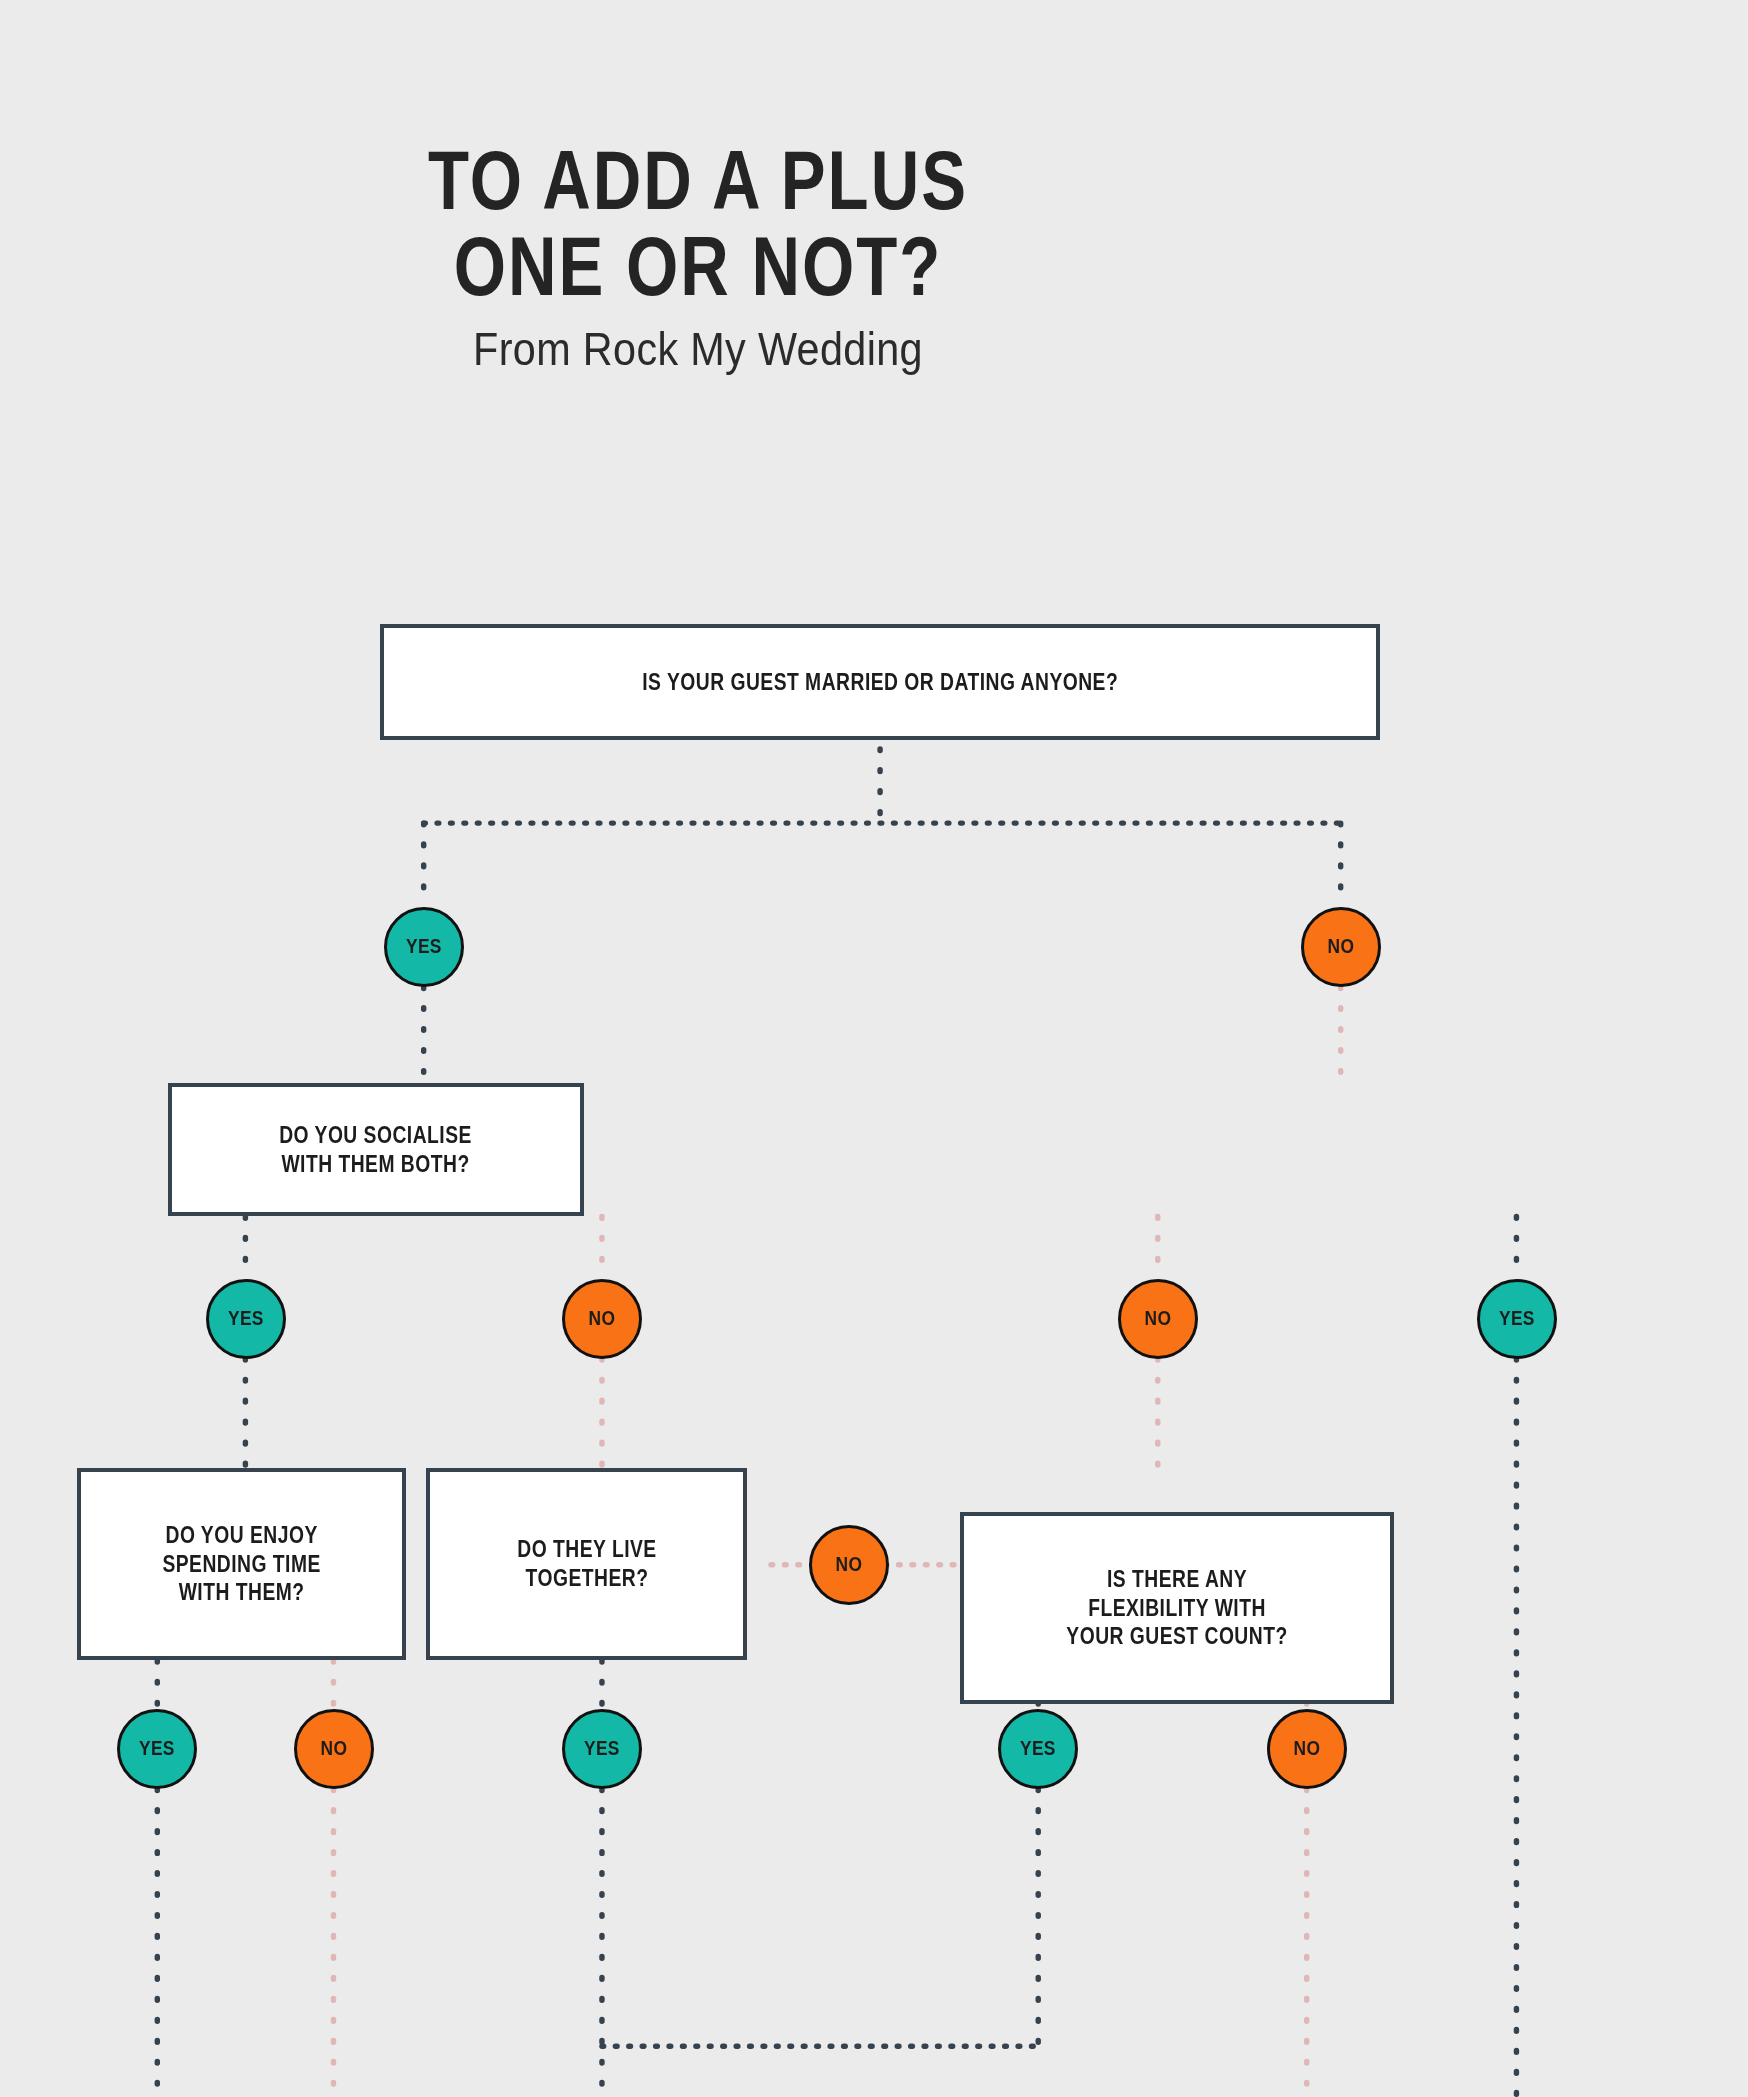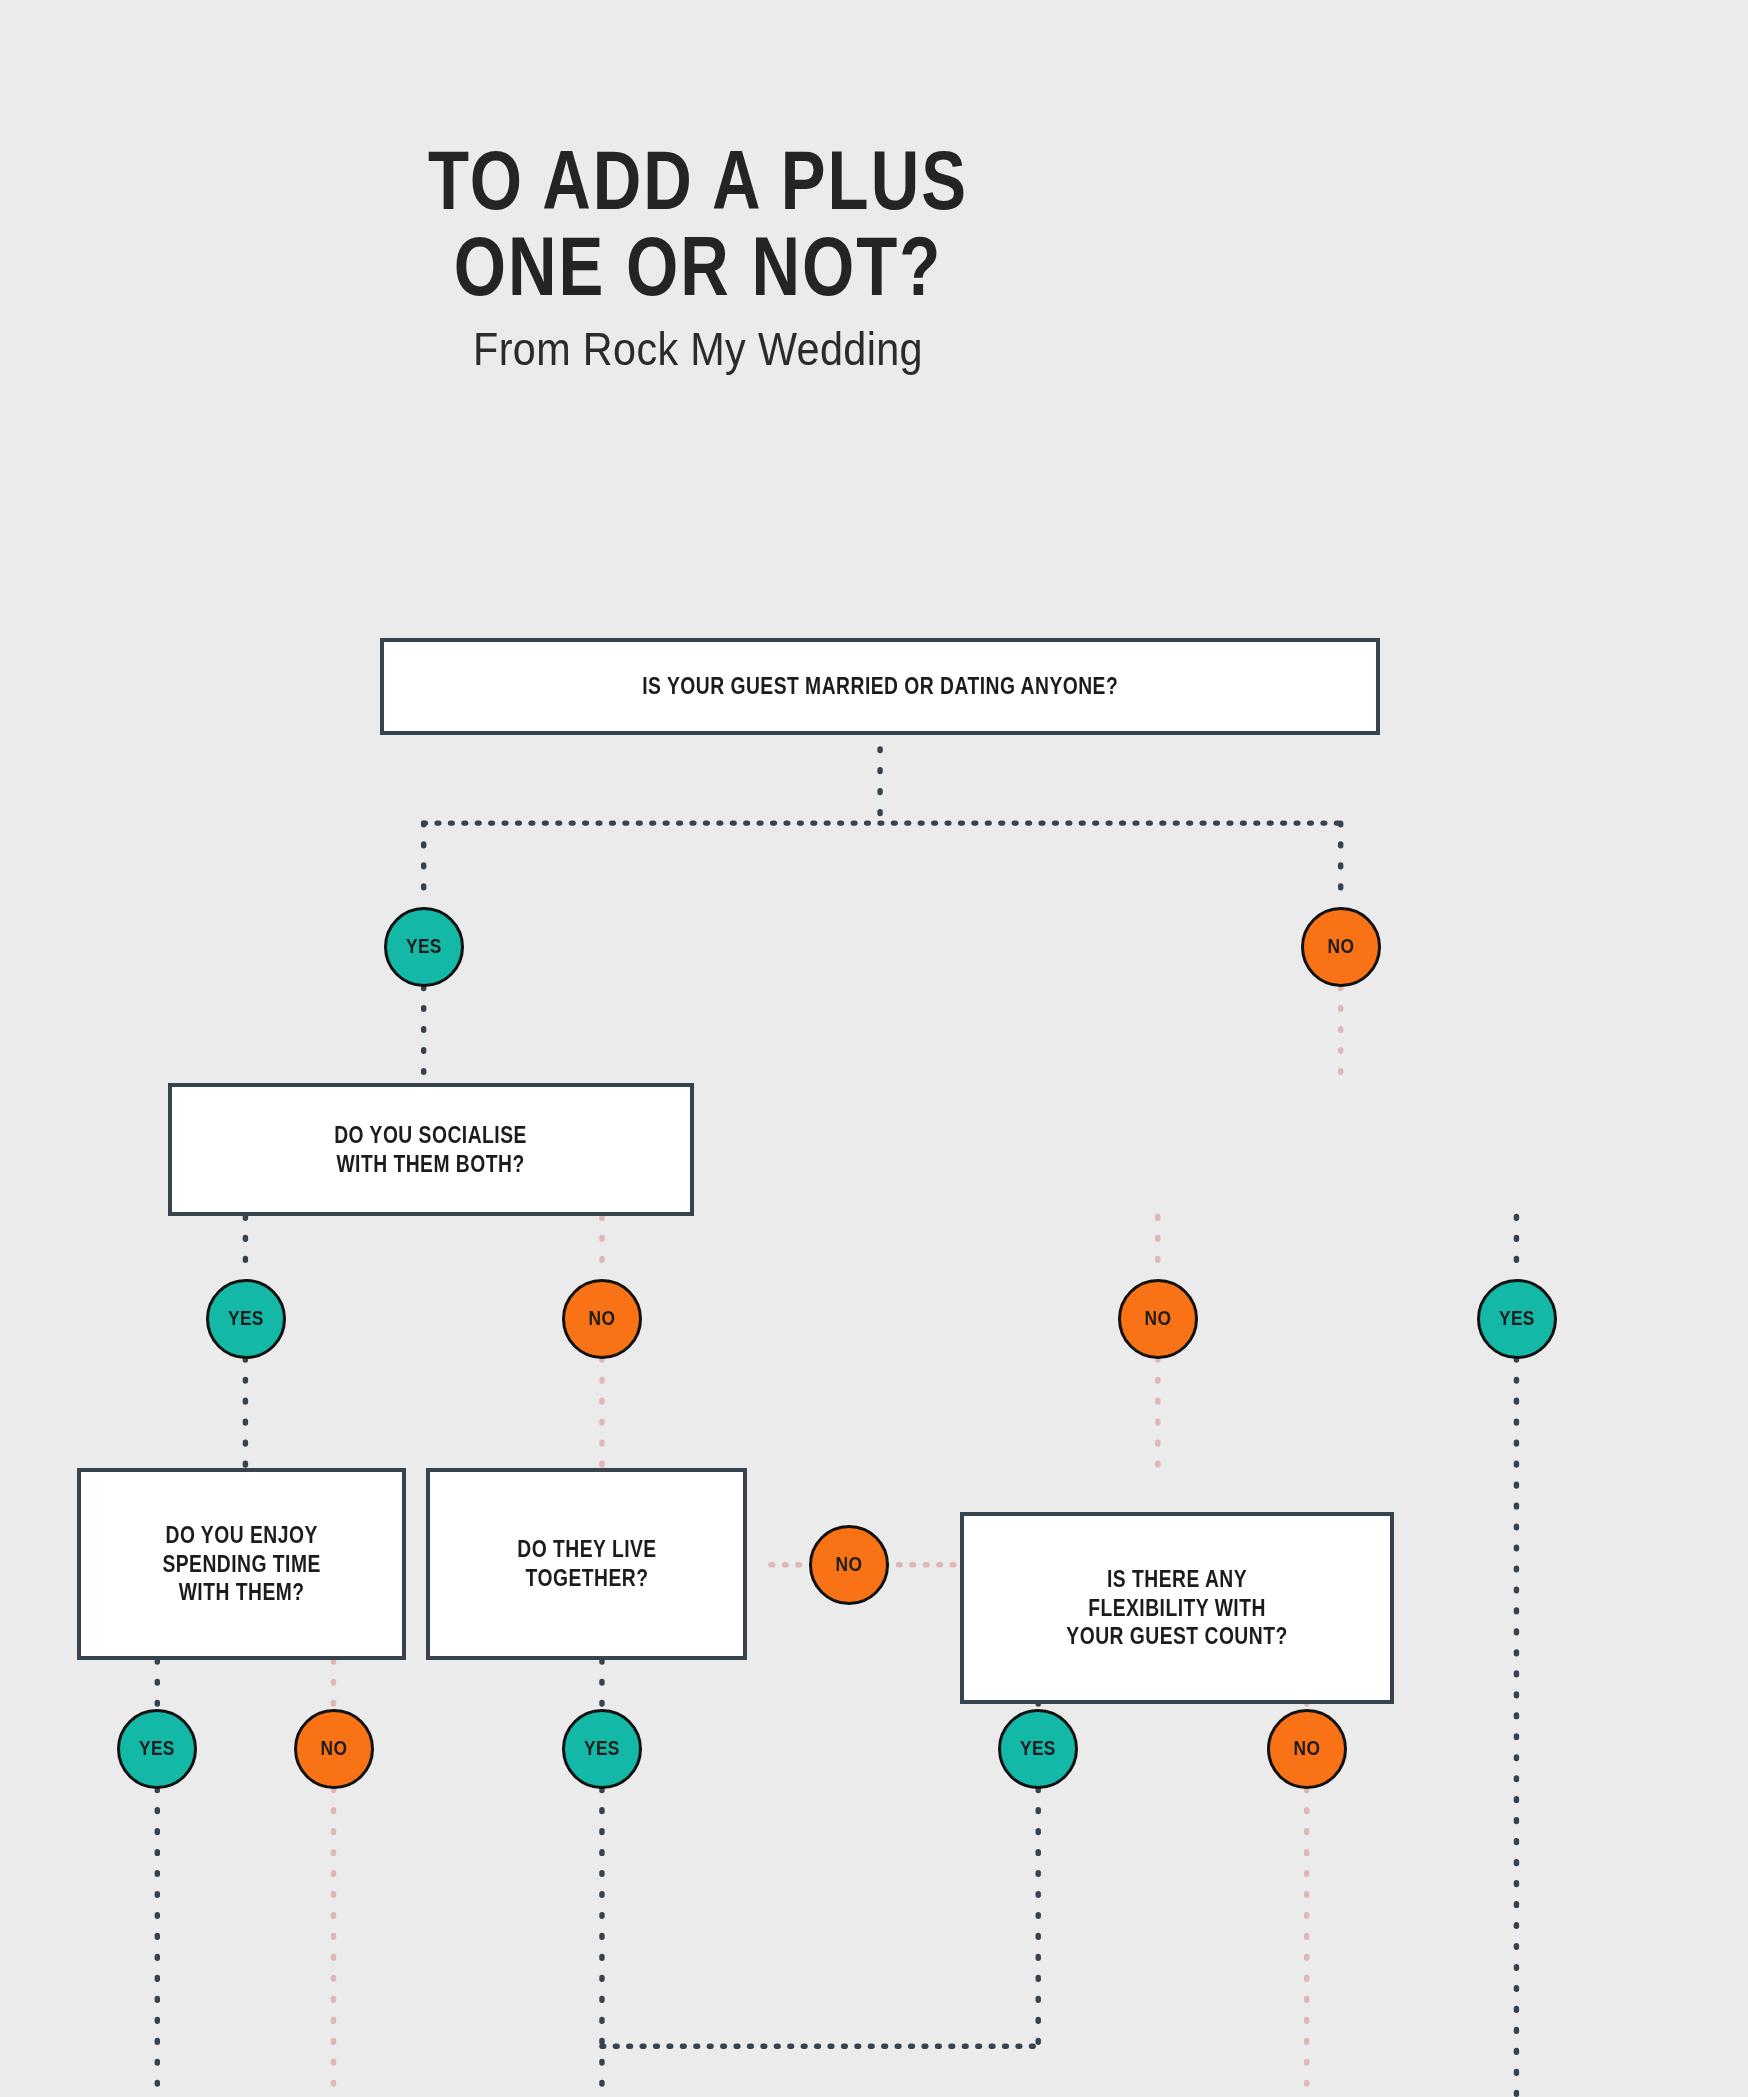--- a/index.html
+++ b/index.html
@@ -137,25 +137,25 @@
       <path d="M795 3958 L795 4074"></path>
       <path d="M795 4264 L795 5130"></path>
 
       <path d="M795 5130 L3115 5130" stroke-dasharray="4 28"></path>
 
       <path d="M1838 3730 L1930 3730" stroke-dasharray="4 28"></path>
       <path d="M2110 3730 L2285 3730" stroke-dasharray="4 28"></path>
     </g>
   </svg>
 
-  <div class="node" style="left:380px;top:638px;width:1000px;height:97px;">
+  <div class="node" style="left:380px;top:624px;width:1000px;height:116px;">
     <div class="txt">IS YOUR GUEST MARRIED OR DATING ANYONE?</div>
   </div>
 
-  <div class="node" style="left:168px;top:1083px;width:526px;height:133px;">
+  <div class="node" style="left:168px;top:1083px;width:416px;height:133px;">
     <div class="txt">DO YOU SOCIALISE
 WITH THEM BOTH?</div>
   </div>
 
 
   <div class="node" style="left:77px;top:1468px;width:329px;height:192px;">
     <div class="txt">DO YOU ENJOY
 SPENDING TIME
 WITH THEM?</div>
   </div>

